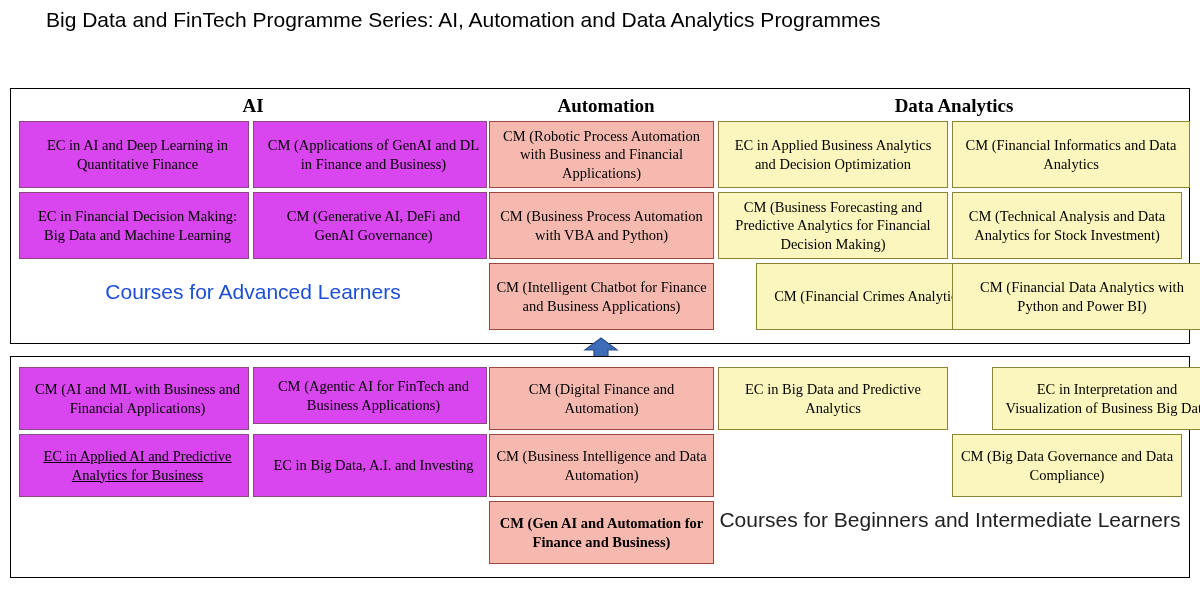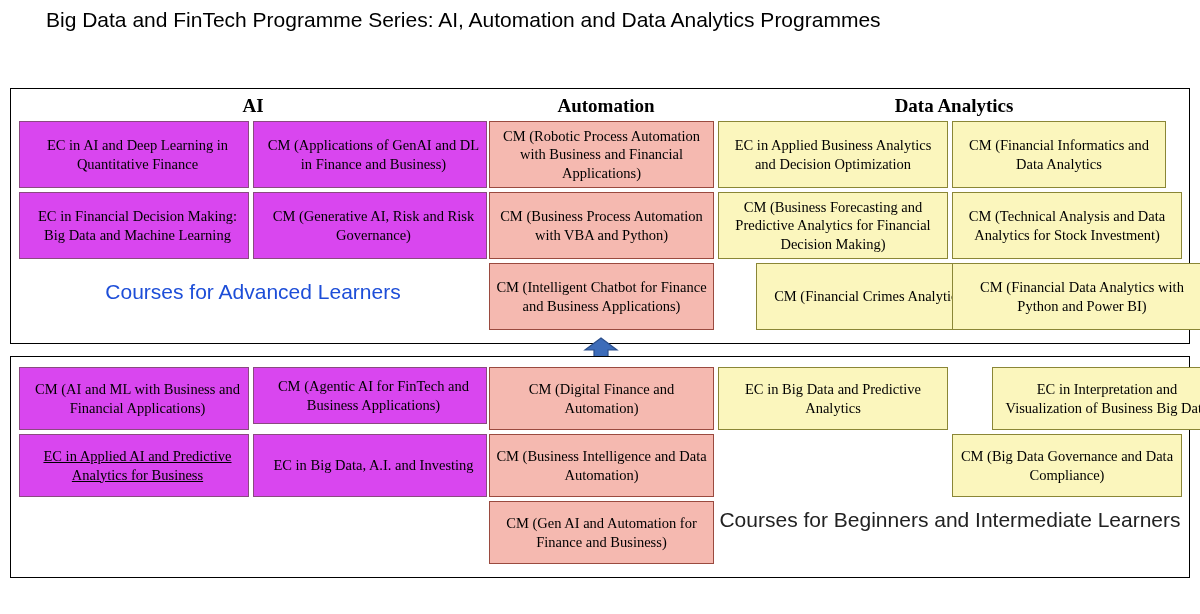--- a/index.html
+++ b/index.html
@@ -105,49 +105,49 @@
 
 <div class="panel" id="advanced-panel">
 
   <div class="col-header" id="header-ai">AI</div>
   <div class="col-header" id="header-auto">Automation</div>
   <div class="col-header" id="header-data">Data Analytics</div>
 
   <div class="box ai" style="left:8px; top:32px; width:230px; height:67px;">EC in AI and Deep Learning in Quantitative Finance</div>
   <div class="box ai" style="left:242px; top:32px; width:234px; height:67px;">CM (Applications of GenAI and DL in Finance and Business)</div>
   <div class="box ai" style="left:8px; top:103px; width:230px; height:67px;">EC in Financial Decision Making: Big Data and Machine Learning</div>
-  <div class="box ai" style="left:242px; top:103px; width:234px; height:67px;">CM (Generative AI, Risk and Risk Governance)</div>
+  <div class="box ai" style="left:242px; top:103px; width:234px; height:67px;">CM (Generative AI, DeFi and GenAI Governance)</div>
 
   <div class="section-label" style="left:8px; top:190px; width:468px;">Courses for Advanced Learners</div>
 
   <div class="box auto" style="left:478px; top:32px; width:225px; height:67px;">CM (Robotic Process Automation with Business and Financial Applications)</div>
   <div class="box auto" style="left:478px; top:103px; width:225px; height:67px;">CM (Business Process Automation with VBA and Python)</div>
   <div class="box auto" style="left:478px; top:174px; width:225px; height:67px;">CM (Intelligent Chatbot for Finance and Business Applications)</div>
 
   <div class="box data" style="left:707px; top:32px; width:230px; height:67px;">EC in Applied Business Analytics and Decision Optimization</div>
-  <div class="box data" style="left:941px; top:32px; width:214px; height:67px;">CM (Financial Informatics and Data Analytics</div>
+  <div class="box data" style="left:941px; top:32px; width:238px; height:67px;">CM (Financial Informatics and Data Analytics</div>
   <div class="box data" style="left:707px; top:103px; width:230px; height:67px;">CM (Business Forecasting and Predictive Analytics for Financial Decision Making)</div>
   <div class="box data" style="left:941px; top:103px; width:230px; height:67px;">CM (Technical Analysis and Data Analytics for Stock Investment)</div>
   <div class="box data" style="left:707px; top:174px; width:230px; height:67px;margin-left:38px;">CM (Financial Crimes Analytics)</div>
   <div class="box data" style="left:941px; top:174px; width:260px; height:67px;">CM (Financial Data Analytics with Python and Power BI)</div>
 </div>
 
 <svg id="flow-arrow" viewBox="0 0 36 26">
   <polygon points="18,1 34,13 25,13 25,25 11,25 11,13 2,13" fill="#3d6cb9" stroke="#2b4f8c" stroke-width="1.2"></polygon>
 </svg>
 
 <div class="panel" id="beginner-panel">
 
   <div class="box ai" style="left:8px; top:10px; width:230px; height:63px;">CM (AI and ML with Business and Financial Applications)</div>
   <div class="box ai" style="left:242px; top:10px; width:234px; height:57px;">CM (Agentic AI for FinTech and Business Applications)</div>
   <div class="box ai" style="left:8px; top:77px; width:230px; height:63px;text-decoration:underline;">EC in Applied AI and Predictive Analytics for Business</div>
   <div class="box ai" style="left:242px; top:77px; width:234px; height:63px;">EC in Big Data, A.I. and Investing</div>
 
   <div class="box auto" style="left:478px; top:10px; width:225px; height:63px;">CM (Digital Finance and Automation)</div>
   <div class="box auto" style="left:478px; top:77px; width:225px; height:63px;">CM (Business Intelligence and Data Automation)</div>
-  <div class="box auto" style="left:478px; top:144px; width:225px; height:63px;">CM (Gen AI and Automation for Finance and Business)</div>
+  <div class="box auto" style="left:478px; top:144px; width:225px; height:63px;font-weight:bold;">CM (Gen AI and Automation for Finance and Business)</div>
 
   <div class="box data" style="left:707px; top:10px; width:230px; height:63px;">EC in Big Data and Predictive Analytics</div>
   <div class="box data" style="left:941px; top:10px; width:230px; height:63px;margin-left:40px;">EC in Interpretation and Visualization of Business Big Data</div>
   <div class="box data" style="left:941px; top:77px; width:230px; height:63px;">CM (Big Data Governance and Data Compliance)</div>
 
   <div class="section-label dark" style="left:707px; top:150px; width:464px;">Courses for Beginners and Intermediate Learners</div>
 </div>
 
 </body></html>

